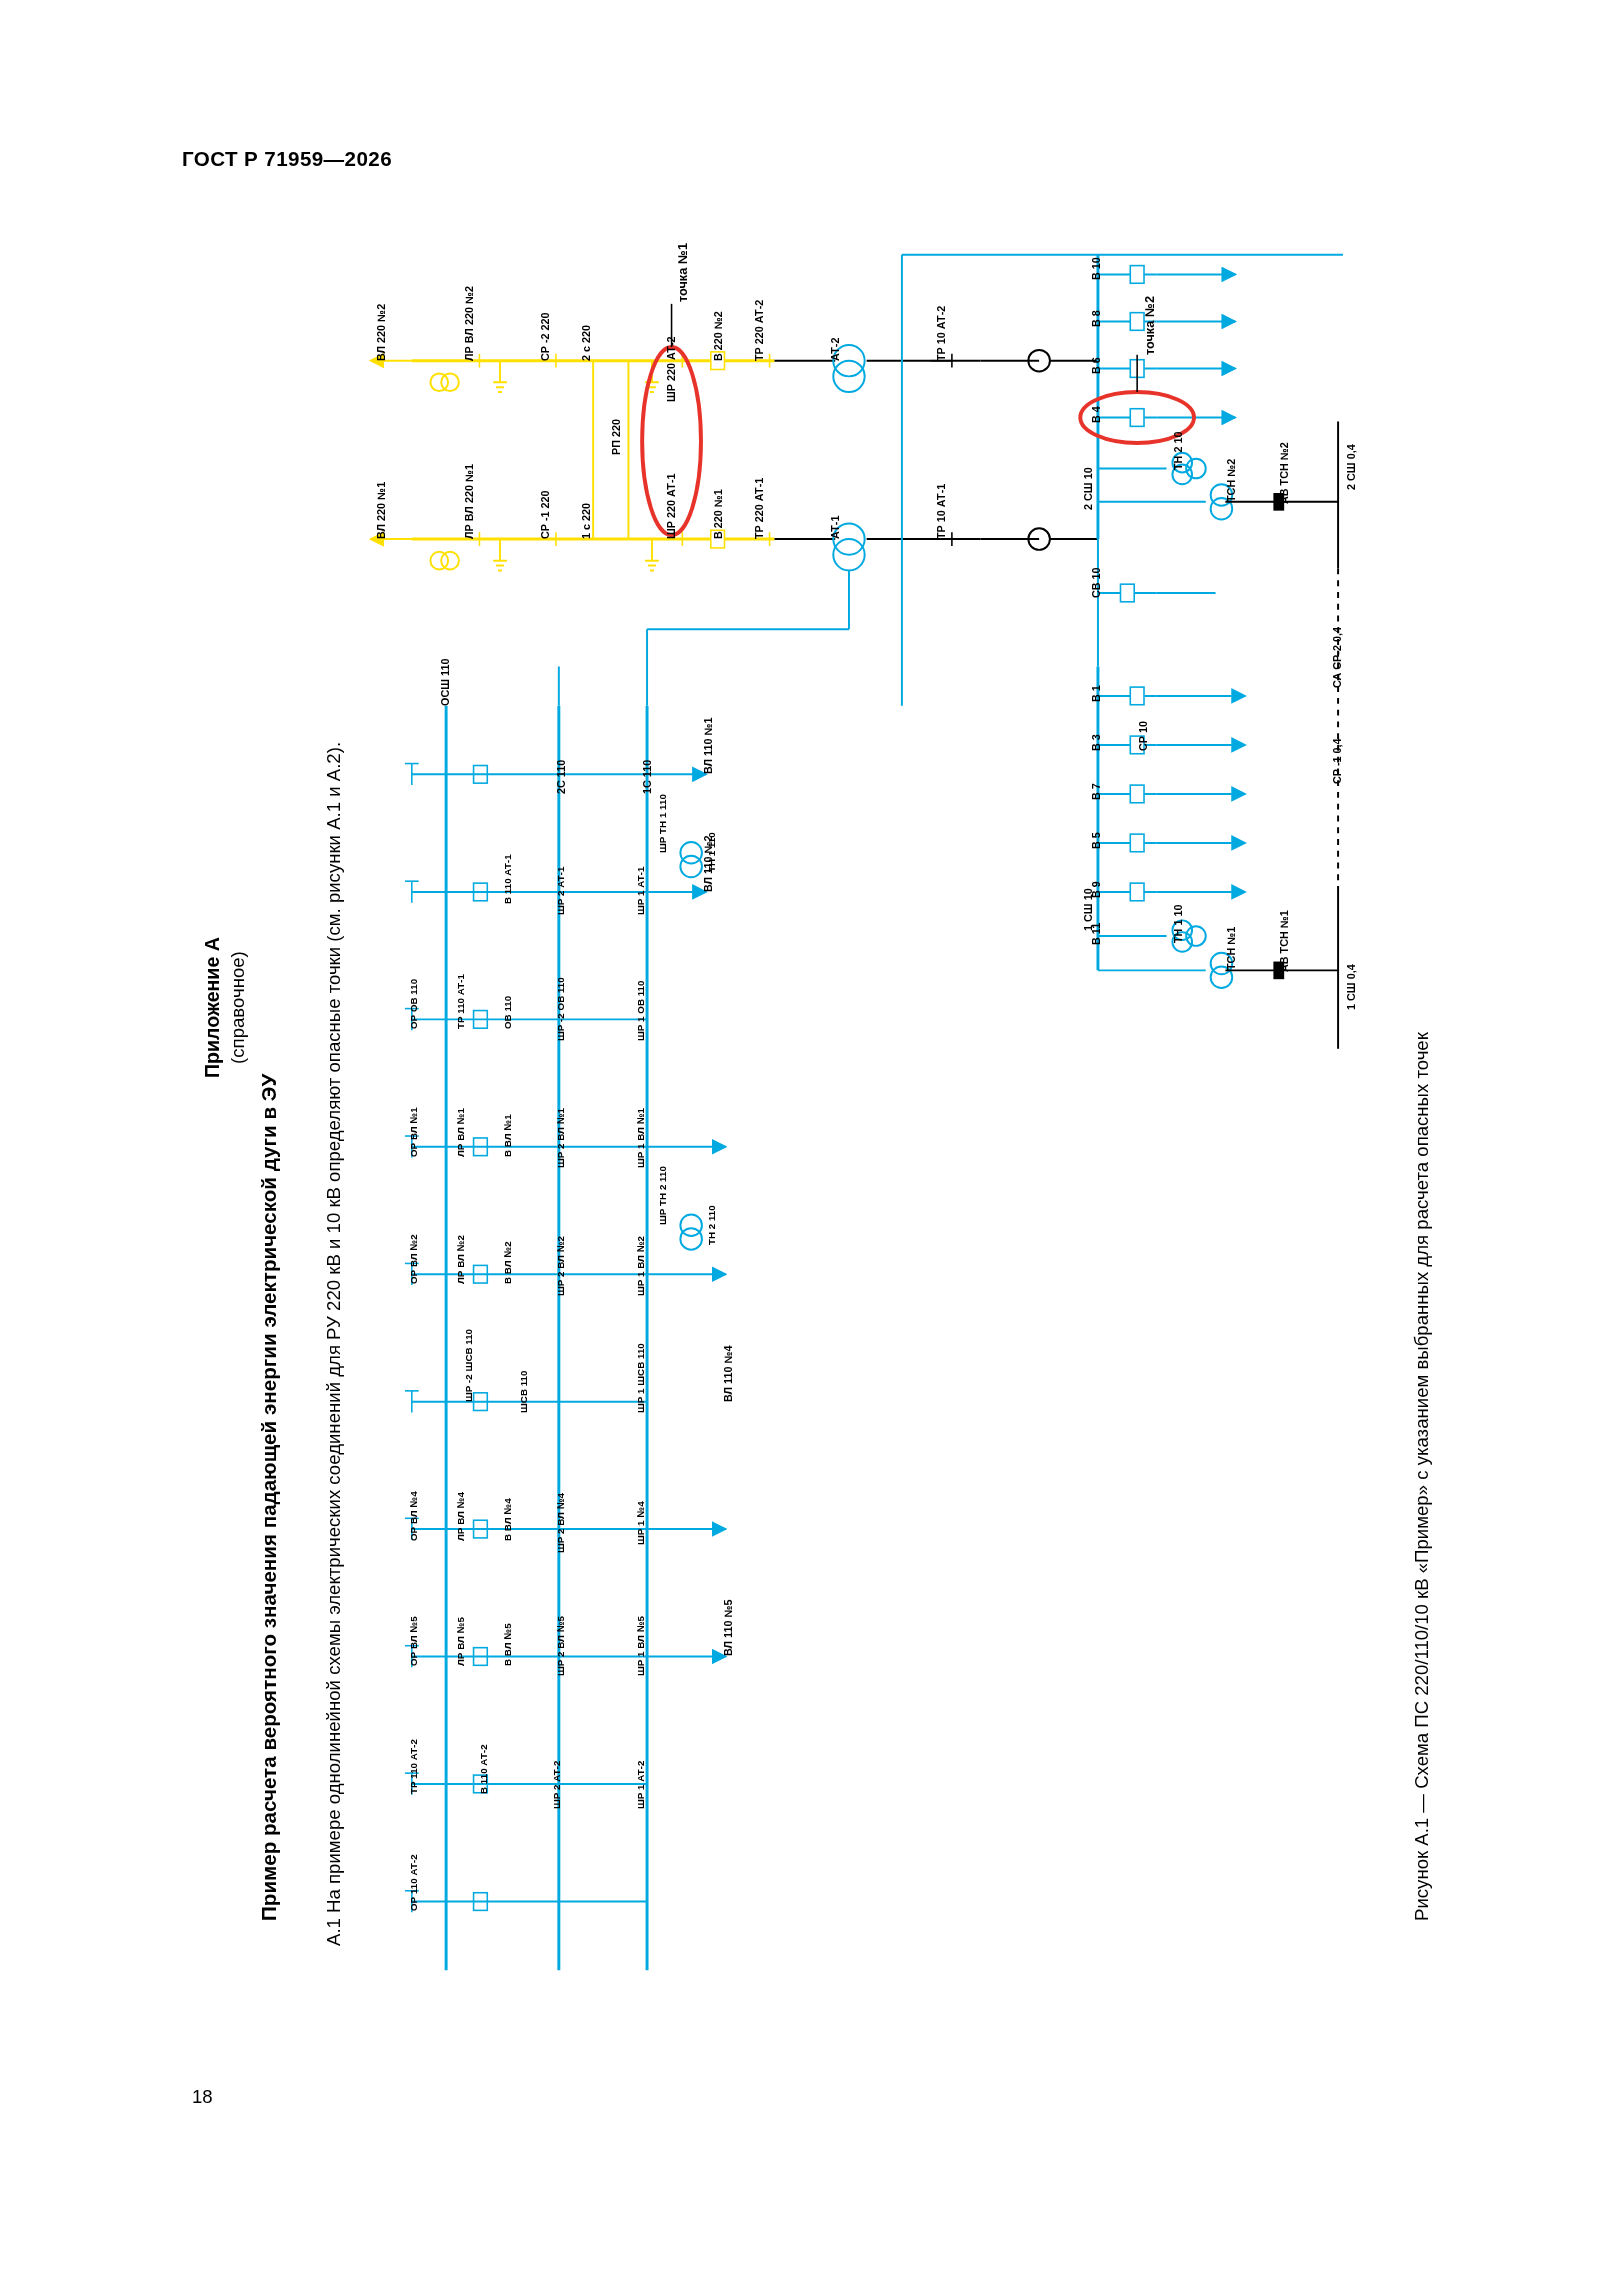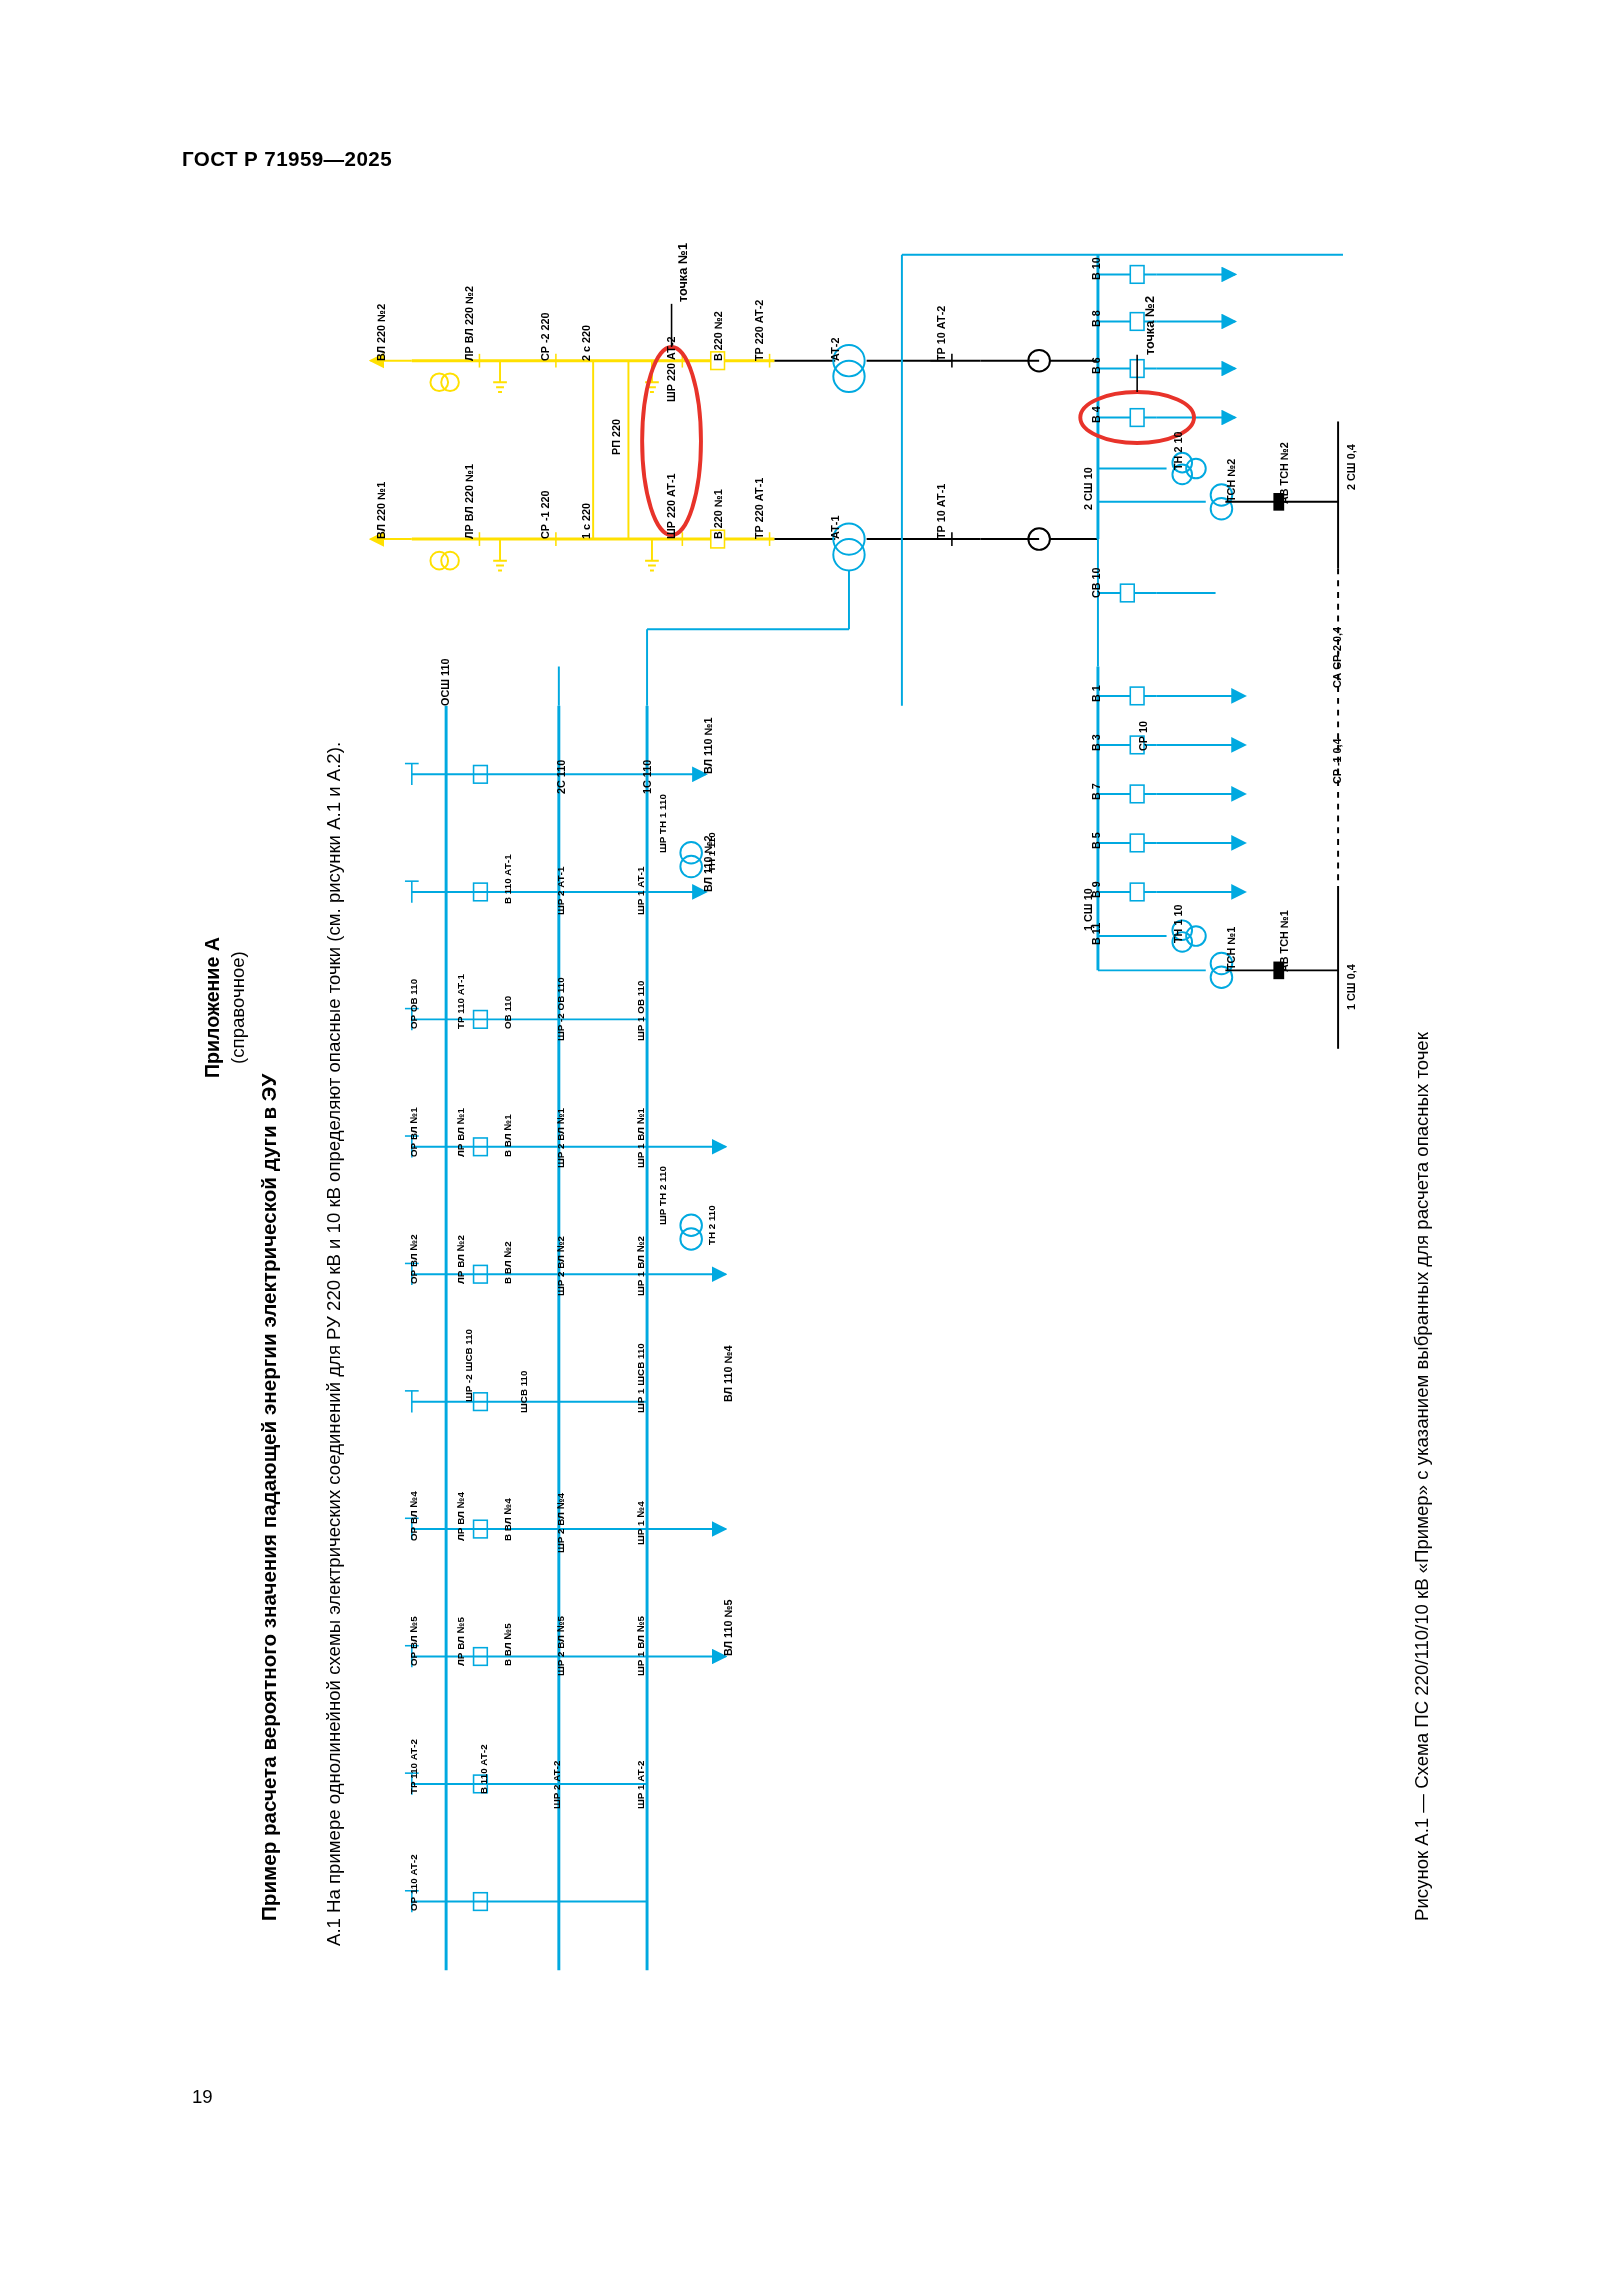--- a/index.html
+++ b/index.html
@@ -99,22 +99,22 @@
     transform: rotate(-90deg);
   }
   .lbl.sm { font-size: 9.8px; }
   .lbl.lg { font-size: 12.7px; }
 </style>
 </head>
 <body>
 
 <div class="page">
 
-  <div class="doc-header">ГОСТ Р 71959—2025</div>
-  <div class="page-number">19</div>
+  <div class="doc-header">ГОСТ Р 71959—2026</div>
+  <div class="page-number">18</div>
 
   <div class="rot annex-title">
     <span>Приложение А</span>
     <span class="sub">(справочное)</span>
   </div>
 
   <div class="rot example-title">Пример расчета вероятного значения падающей энергии электрической дуги в ЭУ</div>
   <div class="rot para">А.1  На примере однолинейной схемы электрических соединений для РУ 220 кВ и 10 кВ определяют опасные точки (см. рисунки А.1 и А.2).</div>
   <div class="rot figure-caption">Рисунок А.1 — Схема ПС 220/110/10 кВ «Пример» с указанием выбранных для расчета опасных точек</div>
 

